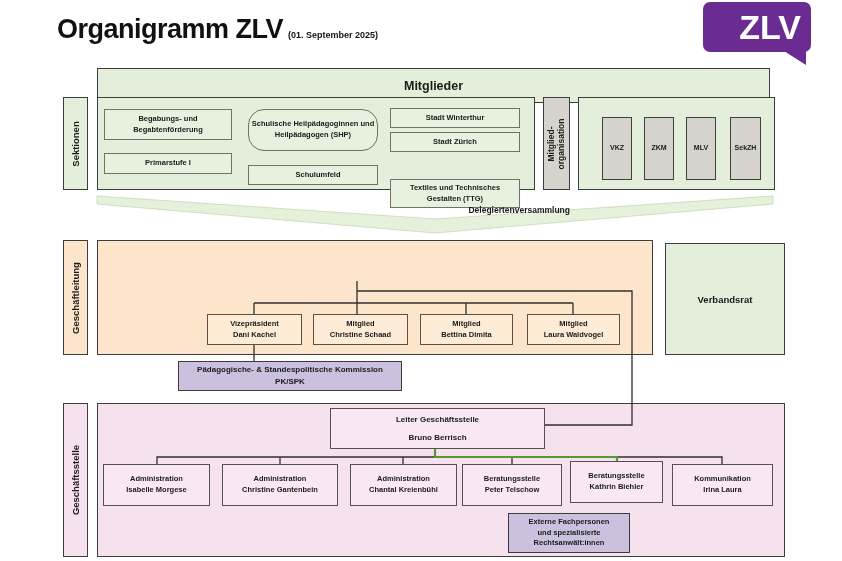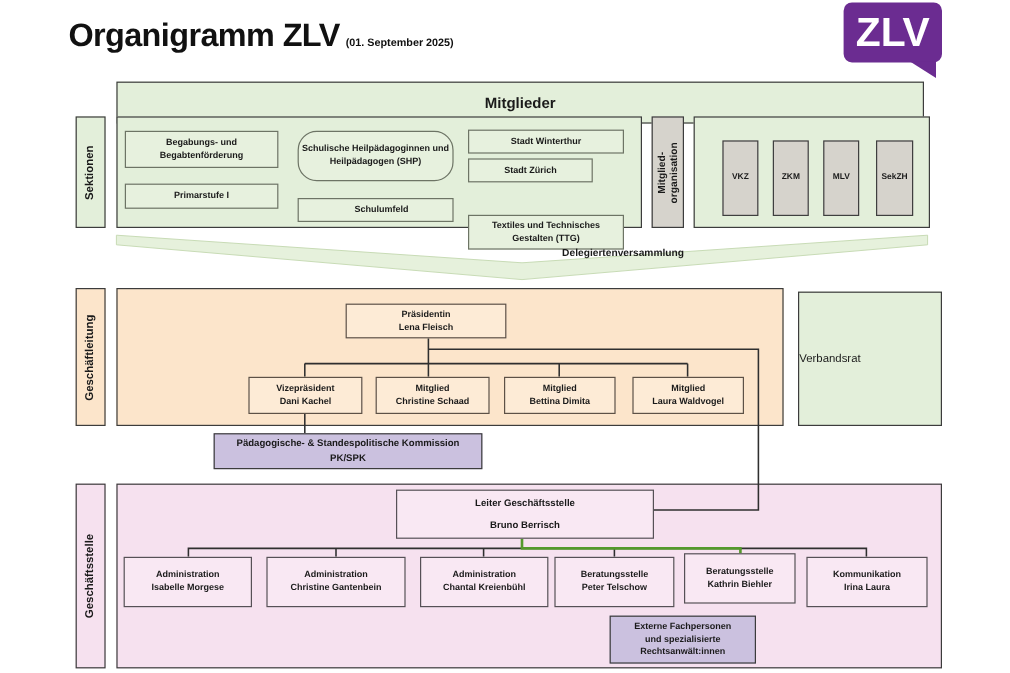--- a/index.html
+++ b/index.html
@@ -6,21 +6,21 @@
   .canvas{
     position:relative;width:842px;height:561px;background:#fff;overflow:hidden;
     font-family:"Liberation Sans", sans-serif;color:#1a1a1a;
   }
   .title-row{position:absolute;left:57px;top:14px;display:flex;align-items:flex-end;}
   .main-title{font-size:27px;font-weight:bold;letter-spacing:-0.5px;color:#111;}
   .sub-title{font-size:9px;font-weight:bold;margin-left:5px;margin-bottom:5px;color:#111;}
 
   
   .logo{position:absolute;left:703px;top:2px;width:82px;height:50px;background:#6B2C91;
-        border-radius:7px;display:flex;align-items:center;justify-content:center;}
+        border-radius:7px;display:flex;align-items:center;justify-content:center;padding-left:26px;}
   .logo span{color:#fff;font-size:34px;font-weight:bold;letter-spacing:0px;line-height:1;}
   .logo .tail{position:absolute;right:5px;bottom:-13px;width:22px;height:14px;background:#6B2C91;
         clip-path:polygon(0 0,100% 0,100% 100%);border-radius:0;}
 
   
   .secbox{position:absolute;border:1.5px solid #3c3c3c;box-sizing:border-box;z-index:1;}
   .green{background:#E3EFDA;}
   .peach{background:#FCE5CB;}
   .pink{background:#F6E1EF;}
   .node{position:absolute;border:1px solid #55544e;box-sizing:border-box;z-index:3;
@@ -34,21 +34,21 @@
 
   .vlabel{position:absolute;border:1.5px solid #3c3c3c;box-sizing:border-box;z-index:1;}
   .vlabel .rot{position:absolute;top:50%;left:50%;transform:translate(-50%,-50%) rotate(-90deg);
         white-space:nowrap;font-weight:bold;font-size:9.5px;text-align:center;line-height:1.15;}
 
   .bar-label{display:flex;align-items:center;justify-content:center;font-weight:bold;font-size:12.5px;}
 
   #connectors{position:absolute;left:0;top:0;z-index:2;pointer-events:none;}
   .chev-text{position:absolute;left:300px;top:205px;width:270px;text-align:right;
         font-weight:bold;font-size:8.5px;z-index:3;}
-  .verbandsrat{display:flex;align-items:center;font-weight:normal;font-size:9.5px;z-index:1;}
+  .verbandsrat{display:flex;align-items:center;justify-content:center;font-weight:bold;font-size:9.5px;z-index:1;}
   .leiter{line-height:2.2;font-size:8px;}
 </style>
 </head>
 <body>
 
 <div class="canvas">
 
   <div class="title-row">
     <span class="main-title">Organigramm ZLV</span>
     <span class="sub-title">(01. September 2025)</span>
@@ -102,21 +102,21 @@
   </div>
   <div class="node green-n" style="left:248px;top:109px;width:130px;height:42px;border-radius:16px;">
     <span>Schulische Heilpädagoginnen und Heilpädagogen (SHP)</span>
   </div>
   <div class="node green-n" style="left:248px;top:165px;width:130px;height:20px;padding-left:12px;">
     <span>Schulumfeld</span>
   </div>
   <div class="node green-n" style="left:390px;top:108px;width:130px;height:20px;">
     <span>Stadt Winterthur</span>
   </div>
-  <div class="node green-n" style="left:390px;top:132px;width:104px;height:20px;">
+  <div class="node green-n" style="left:390px;top:132px;width:130px;height:20px;">
     <span>Stadt Zürich</span>
   </div>
   <div class="node green-n" style="left:390px;top:156px;width:130px;height:29px;margin-top:23px;">
     <span>Textiles und Technisches Gestalten (TTG)</span>
   </div>
 
   <div class="vlabel" style="left:543px;top:97px;width:27px;height:93px;background:#D6D3CC;">
     <span class="rot" style="font-size:8.5px;">
       <span>Mitglied-</span><br>
       <span>organisation</span>
@@ -136,24 +136,20 @@
     <span>SekZH</span>
   </div>
 
   <div class="chev-text">Delegiertenversammlung</div>
 
   <div class="vlabel peach" style="left:63px;top:240px;width:25px;height:115px;">
     <span class="rot">Geschäftleitung</span>
   </div>
   <div class="secbox peach" style="left:97px;top:240px;width:556px;height:115px;"></div>
 
-  <div class="node peach-n" style="left:288px;top:253px;width:134px;height:29px;">
-    <span>Präsidentin</span>
-    <span>Lena Fleisch</span>
-  </div>
   <div class="node peach-n" style="left:207px;top:314px;width:95px;height:31px;">
     <span>Vizepräsident</span>
     <span>Dani Kachel</span>
   </div>
   <div class="node peach-n" style="left:313px;top:314px;width:95px;height:31px;">
     <span>Mitglied</span>
     <span>Christine Schaad</span>
   </div>
   <div class="node peach-n" style="left:420px;top:314px;width:93px;height:31px;">
     <span>Mitglied</span>

